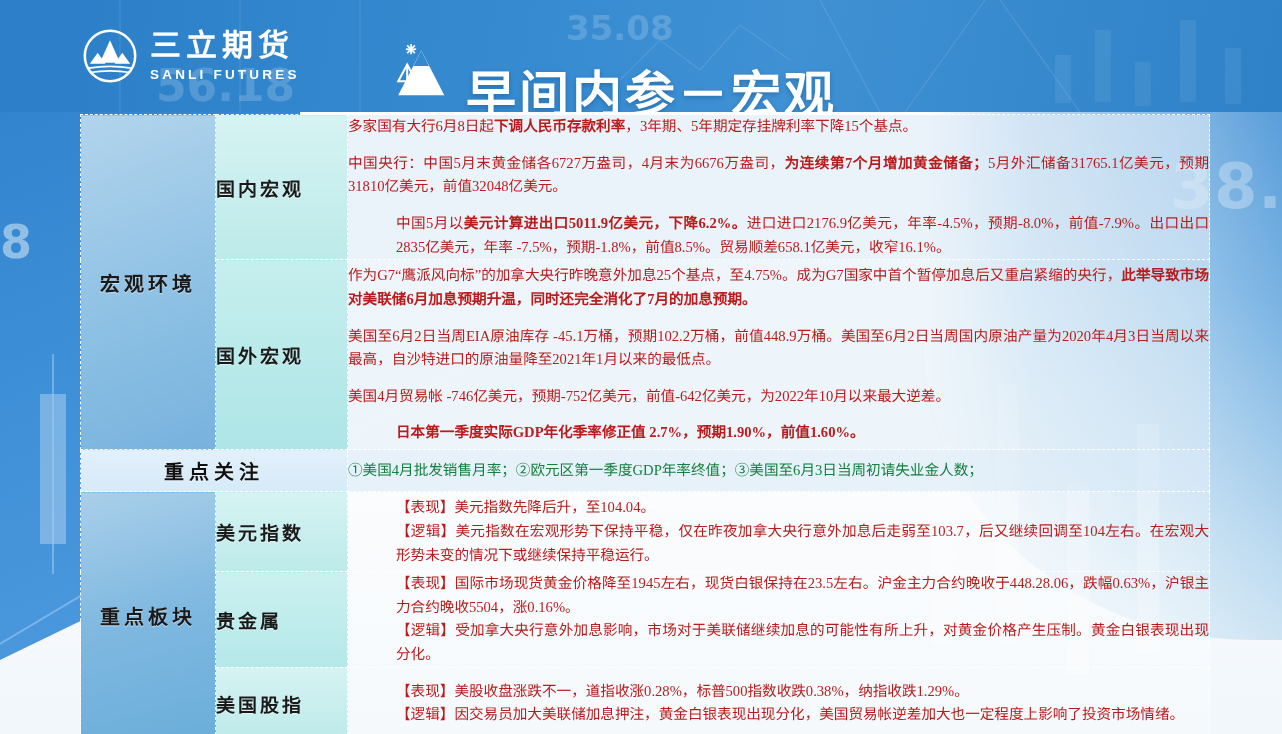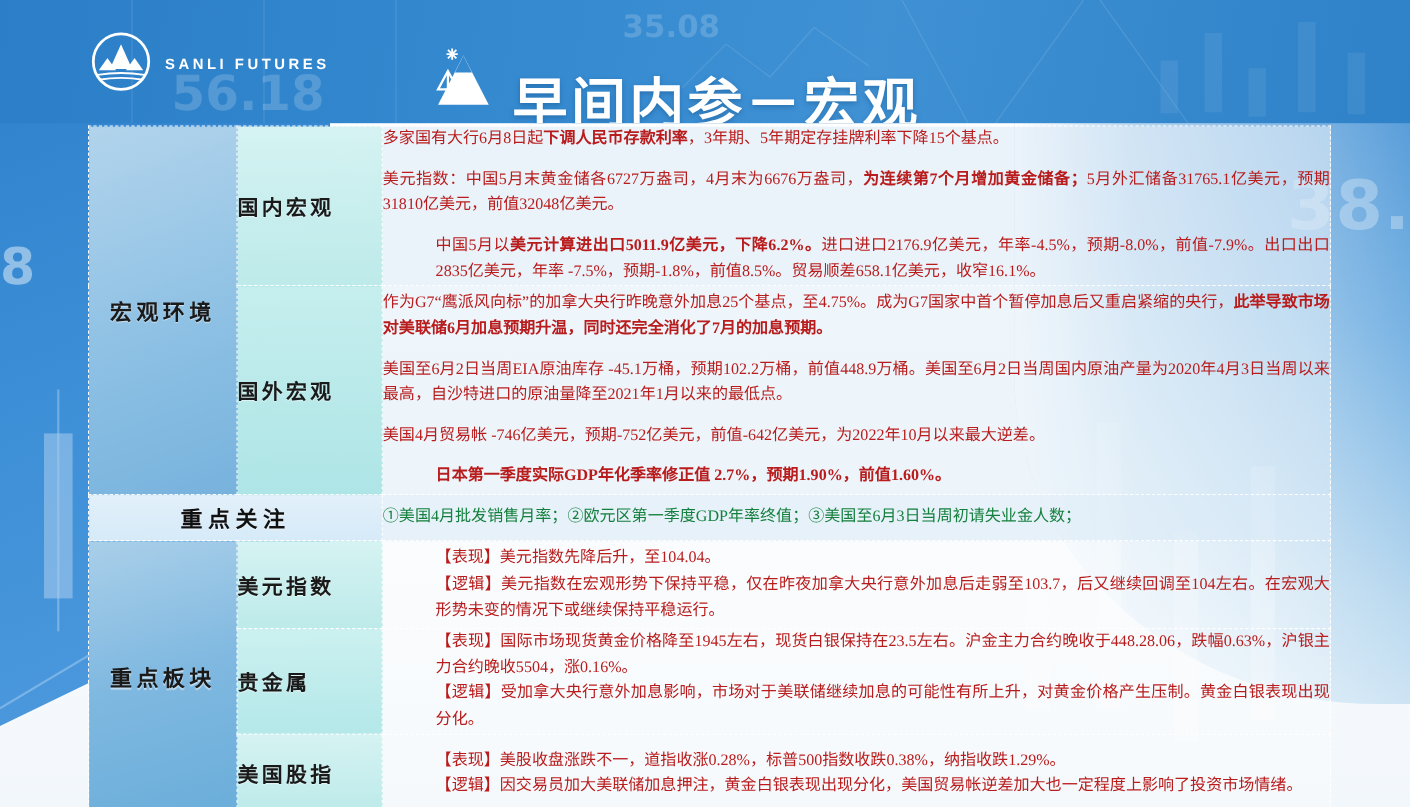--- a/index.html
+++ b/index.html
@@ -287,32 +287,33 @@
       <g fill="#ffffff" opacity="0.22">
         <rect x="1055" y="55" width="16" height="48"></rect>
         <rect x="1095" y="30" width="16" height="72"></rect>
         <rect x="1135" y="62" width="16" height="44"></rect>
         <rect x="1180" y="20" width="16" height="82"></rect>
         <rect x="1225" y="48" width="16" height="56"></rect>
       </g>
     </svg>
 
     <div class="banner-ghost" style="left:156px; top:60px; font-size:44px;">56.18</div>
-    <div class="banner-ghost" style="left:566px; top:8px; font-size:28px;text-align:center;">35.08</div>
+    <div class="banner-ghost" style="left:566px; top:8px; font-size:34px;text-align:center;">35.08</div>
 
     <div class="logo-wrap">
       <svg class="logo-mark" viewBox="0 0 100 100">
         <circle cx="50" cy="50" r="45" fill="none" stroke="#ffffff" stroke-width="4.5"></circle>
         <path d="M50 22 L68 62 L32 62 Z" fill="#ffffff"></path>
         <path d="M28 44 L42 64 L14 64 Z" fill="#ffffff"></path>
         <path d="M72 44 L86 64 L58 64 Z" fill="#ffffff"></path>
         <path d="M12 70 Q50 64 88 70 L88 73 Q50 67 12 73 Z" fill="#ffffff"></path>
         <path d="M14 78 Q50 72 86 78 L86 81 Q50 75 14 81 Z" fill="#ffffff"></path>
       </svg>
       <div class="logo-text-block">
+        <div class="logo-cn">三立期货</div>
         <div class="logo-en">SANLI FUTURES</div>
       </div>
     </div>
 
     <div class="title-wrap">
       <svg class="title-icon" viewBox="0 0 100 100">
         <path d="M52 18 L88 88 L16 88 Z" fill="#ffffff"></path>
         <path d="M52 18 L64 42 L40 42 Z" fill="#3489cf"></path>
         <g stroke="#ffffff" stroke-width="3.2" fill="none">
           <path d="M16 66 L30 40 L44 66 Z"></path>
@@ -341,21 +342,21 @@
     <tbody>
 
       <tr>
         <td class="cat-cell" rowspan="2">宏观环境</td>
         <td class="sub-cell sub-light">国内宏观</td>
         <td class="body-cell" style="height:142px;">
           <p>
             <span>多家国有大行6月8日起</span><b>下调人民币存款利率</b><span>，3年期、5年期定存挂牌利率下降15个基点。</span>
           </p>
           <p>
-            <span>美元指数：中国5月末黄金储各6727万盎司，4月末为6676万盎司，</span><b>为连续第7个月增加黄金储备；</b><span>5月外汇储备31765.1亿美元，预期31810亿美元，前值32048亿美元。</span>
+            <span>中国央行：中国5月末黄金储各6727万盎司，4月末为6676万盎司，</span><b>为连续第7个月增加黄金储备；</b><span>5月外汇储备31765.1亿美元，预期31810亿美元，前值32048亿美元。</span>
           </p>
           <p class="tight">
             <span>中国5月以</span><b>美元计算进出口5011.9亿美元，下降6.2%。</b><span>进口进口2176.9亿美元，年率-4.5%，预期-8.0%，前值-7.9%。出口出口2835亿美元，年率 -7.5%，预期-1.8%，前值8.5%。贸易顺差658.1亿美元，收窄16.1%。</span>
           </p>
         </td>
       </tr>
 
       <tr>
         <td class="sub-cell sub-light2">国外宏观</td>
         <td class="body-cell alt" style="height:190px;">

